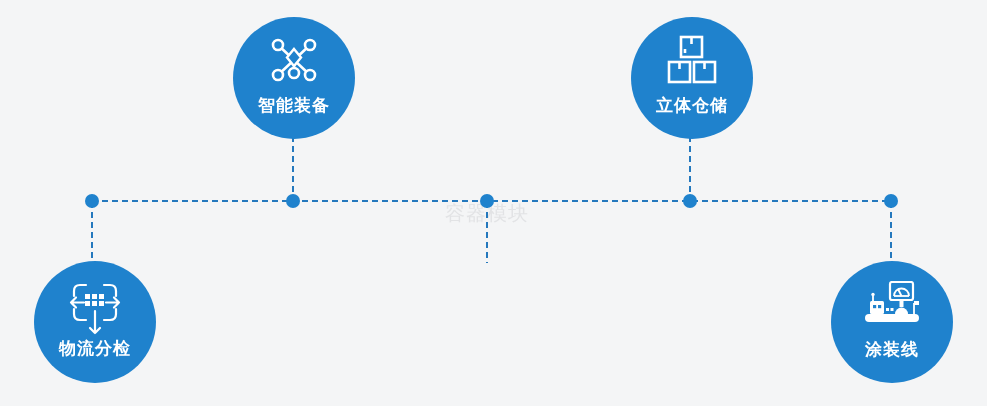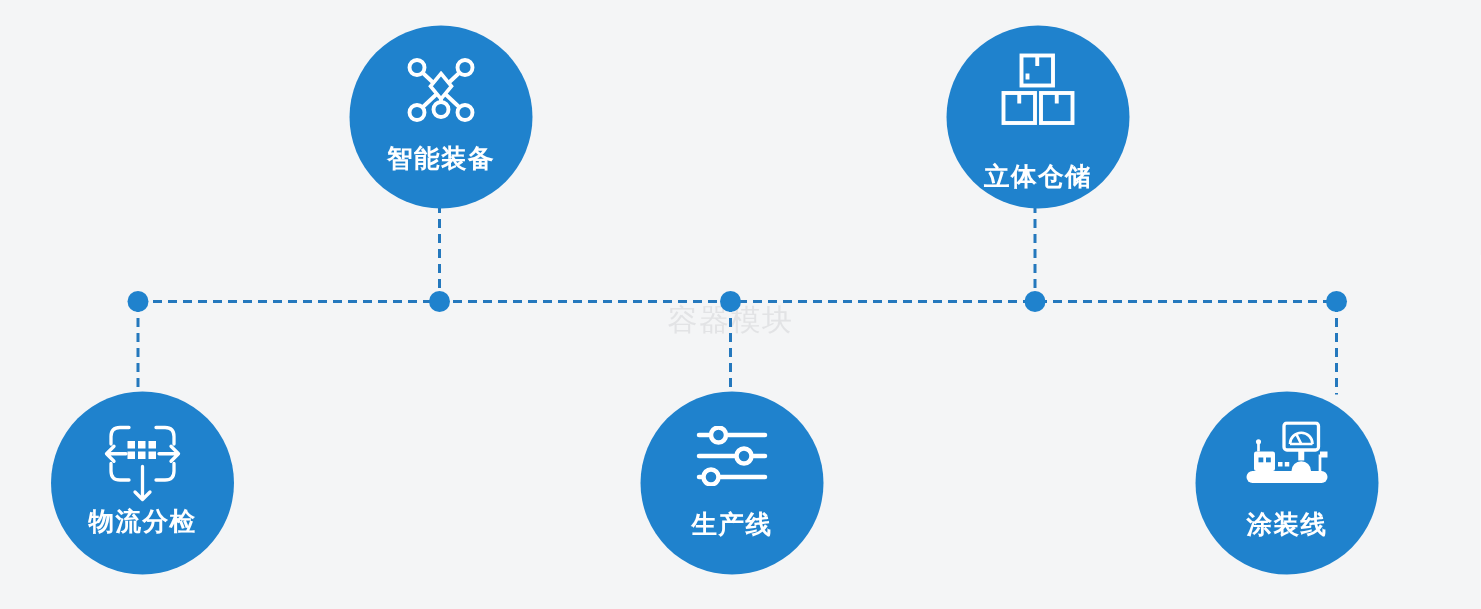--- a/index.html
+++ b/index.html
@@ -42,24 +42,24 @@
   .node .icon-box{
     height:50px;display:flex;align-items:center;justify-content:center;
     margin-top:2px;
   }
   .node .label{
     margin-top:11px;
     color:#ffffff;font-size:17px;font-weight:bold;letter-spacing:1px;
     line-height:20px;white-space:nowrap;
   }
   .pos-c1{left:233px;top:17px;}
-  .pos-c2{left:631px;top:17px;gap:12px;}
+  .pos-c2{left:631px;top:17px;}
   .pos-c3{left:34px;top:261px;font-family:Liberation Mono, monospace;}
   .pos-c4{left:427px;top:261px;}
-  .pos-c5{left:797px;top:261px;}
+  .pos-c5{left:831px;top:261px;}
 </style>
 </head>
 <body>
 
 <div class="canvas">
 
   <div class="watermark">容器模块</div>
 
   <div class="h-line" style="left:92px;top:200px;width:799px;"></div>
   <div class="v-line" style="left:292px;top:136px;height:64px;"></div>
@@ -134,37 +134,20 @@
         <g fill="none" stroke="#ffffff" stroke-width="2.2" stroke-linecap="round" stroke-linejoin="round">
           <path d="M15,22.5 L2,22.5 M7,17.5 L2,22.5 L7,27.5"></path>
           <path d="M37,22.5 L50,22.5 M45,17.5 L50,22.5 L45,27.5"></path>
           <path d="M26,31 L26,53 M21,48 L26,53 L31,48"></path>
         </g>
       </svg>
     </div>
     <div class="label">物流分检</div>
   </div>
 
-  <div class="node pos-c4">
-    <div class="icon-box">
-      <svg width="50" height="40" viewBox="0 0 50 40">
-        <g stroke="#ffffff" stroke-width="3" stroke-linecap="round">
-          <line x1="3" y1="6" x2="47" y2="6"></line>
-          <line x1="3" y1="20" x2="47" y2="20"></line>
-          <line x1="3" y1="34" x2="47" y2="34"></line>
-        </g>
-        <g fill="#1f82cd" stroke="#ffffff" stroke-width="3">
-          <circle cx="16" cy="6" r="5"></circle>
-          <circle cx="33" cy="20" r="5"></circle>
-          <circle cx="11" cy="34" r="5"></circle>
-        </g>
-      </svg>
-    </div>
-    <div class="label">生产线</div>
-  </div>
 
   <div class="node pos-c5">
     <div class="icon-box">
       <svg width="60" height="46" viewBox="0 0 60 46">
         <rect x="28" y="1" width="23" height="18" rx="2" fill="none" stroke="#ffffff" stroke-width="2.2"></rect>
         <path d="M32,15 A7.5,7.5 0 0 1 47,15" fill="none" stroke="#ffffff" stroke-width="1.8"></path>
         <line x1="32" y1="15" x2="47" y2="15" stroke="#ffffff" stroke-width="1.8"></line>
         <line x1="39.5" y1="15" x2="36" y2="8" stroke="#ffffff" stroke-width="1.8"></line>
         <rect x="37.5" y="19" width="4" height="7" fill="#ffffff"></rect>
         <path d="M33,33 A6.5,6.5 0 0 1 46,33 Z" fill="#ffffff"></path>

